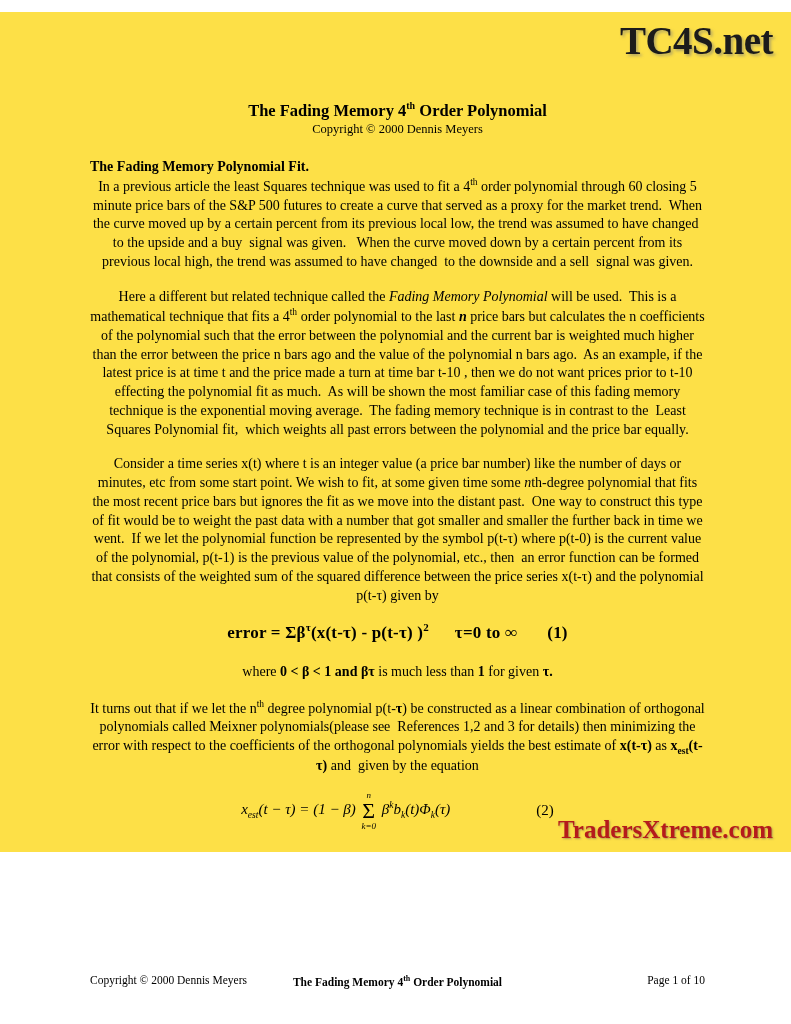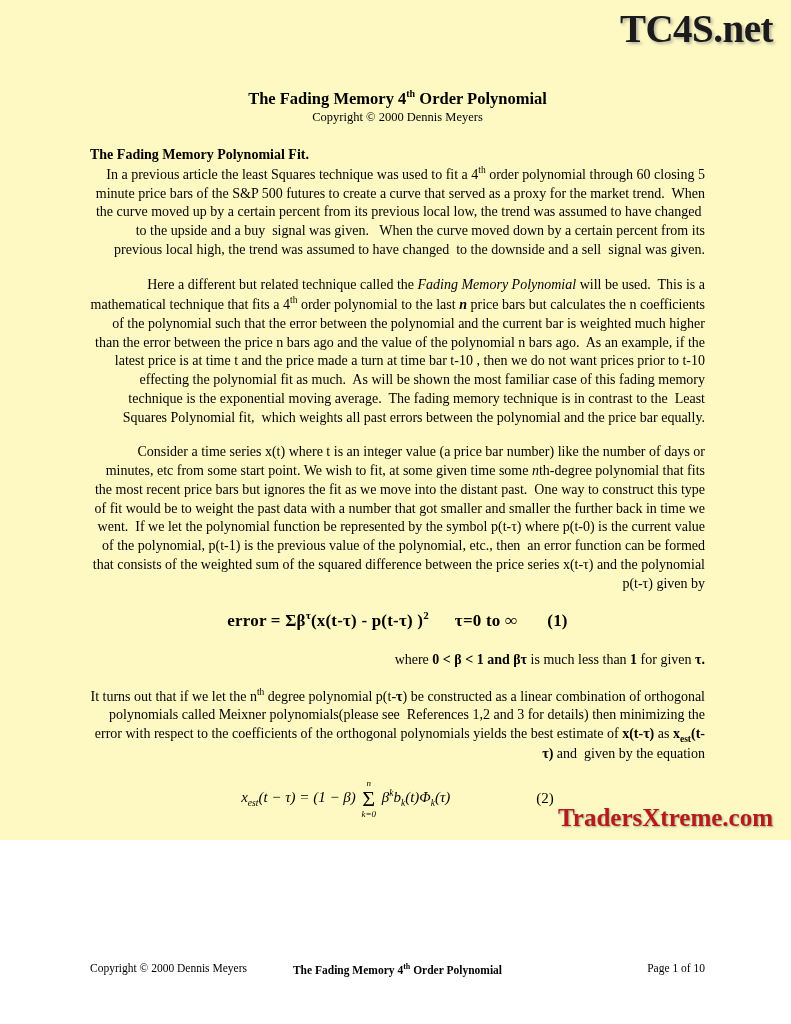--- a/index.html
+++ b/index.html
@@ -11,24 +11,24 @@
     width: 791px;
     height: 1024px;
     position: relative;
     font-family: "Liberation Serif", serif;
     color: #000000;
     overflow: hidden;
   }
 
   .page {
     position: absolute;
-    left: 0; top: 0;
+    left: 0; top: 12px;
     width: 791px;
     height: 840px;
-    background: #fef9c3;
+    background: #fde047;
   }
 
   
   .wm-top {
     position: absolute;
     right: 18px;
     top: 6px;
     font-family: "Liberation Serif", serif;
     font-weight: bold;
     font-size: 39px;
@@ -88,21 +88,21 @@
   .sec-head {
     font-size: 14px;
     font-weight: bold;
     margin: 0 0 1px 0;
   }
 
   p.body {
     font-size: 14px;
     line-height: 1.34;
     margin: 0 0 16px 0;
-    text-align: right;
+    text-align: center;
   }
 
   .eq1 {
     text-align: center;
     font-size: 17px;
     font-weight: bold;
     margin: 12px 0 20px 0;
     letter-spacing: 0.2px;
   }
   .eq1 sup { font-size: 11px; vertical-align: super; font-weight: bold; }

